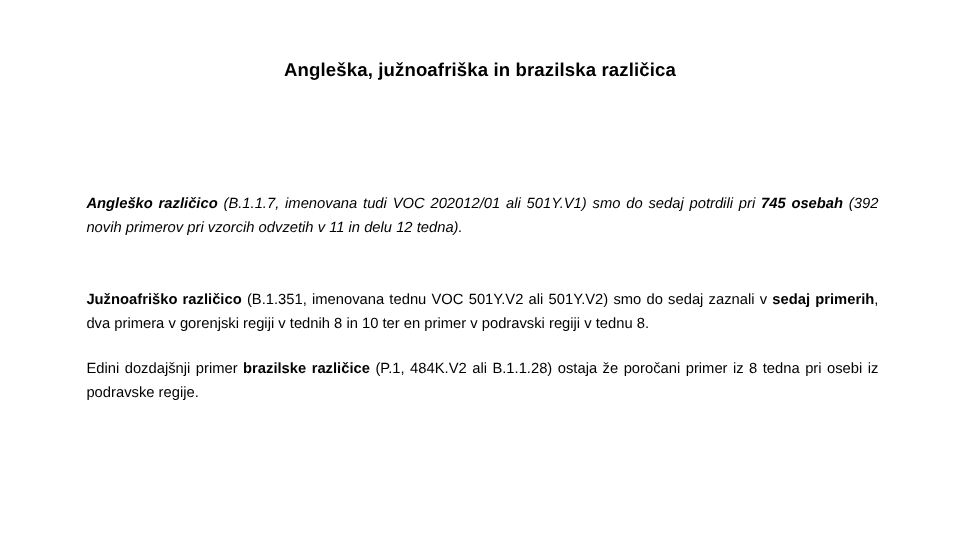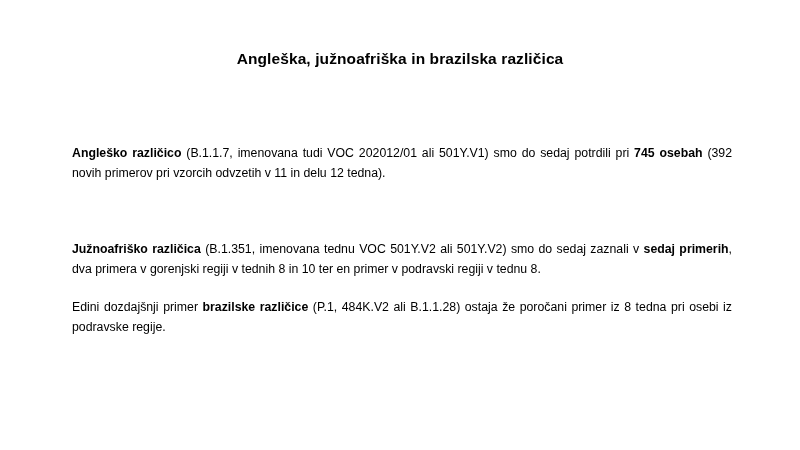--- a/index.html
+++ b/index.html
@@ -32,31 +32,31 @@
   }
   .body-block {
     position: absolute;
     left: 72px;
     width: 660px;
     font-size: 12.3px;
     line-height: 1.62;
     text-align: justify;
     text-justify: inter-word;
   }
-  .p1 { top: 132px; }
+  .p1 { top: 148px; font-style: italic; }
   .p2 { top: 228px; }
   .p3 { top: 286px; }
   .b { font-weight: bold; }
 </style>
 </head>
 <body>
 
 <div class="page">
 
   <div class="title">Angleška, južnoafriška in brazilska različica</div>
 
   <p class="body-block p1"><span class="b">Angleško različico</span><span> (B.1.1.7, imenovana tudi VOC 202012/01 ali 501Y.V1) smo do sedaj potrdili pri </span><span class="b">745 osebah</span><span> (392 novih primerov pri vzorcih odvzetih v 11 in delu 12 tedna).</span></p>
 
-  <p class="body-block p2"><span class="b">Južnoafriško različica</span><span> (B.1.351, imenovana tednu VOC 501Y.V2 ali 501Y.V2) smo do sedaj zaznali v </span><span class="b">sedaj primerih</span><span>, dva primera v gorenjski regiji v tednih 8 in 10 ter en primer v podravski regiji v tednu 8.</span></p>
+  <p class="body-block p2"><span class="b">Južnoafriško različico</span><span> (B.1.351, imenovana tednu VOC 501Y.V2 ali 501Y.V2) smo do sedaj zaznali v </span><span class="b">sedaj primerih</span><span>, dva primera v gorenjski regiji v tednih 8 in 10 ter en primer v podravski regiji v tednu 8.</span></p>
 
   <p class="body-block p3"><span>Edini dozdajšnji primer </span><span class="b">brazilske različice</span><span> (P.1, 484K.V2 ali B.1.1.28) ostaja že poročani primer iz 8 tedna pri osebi iz podravske regije.</span></p>
 
 </div>
 
 </body></html>

